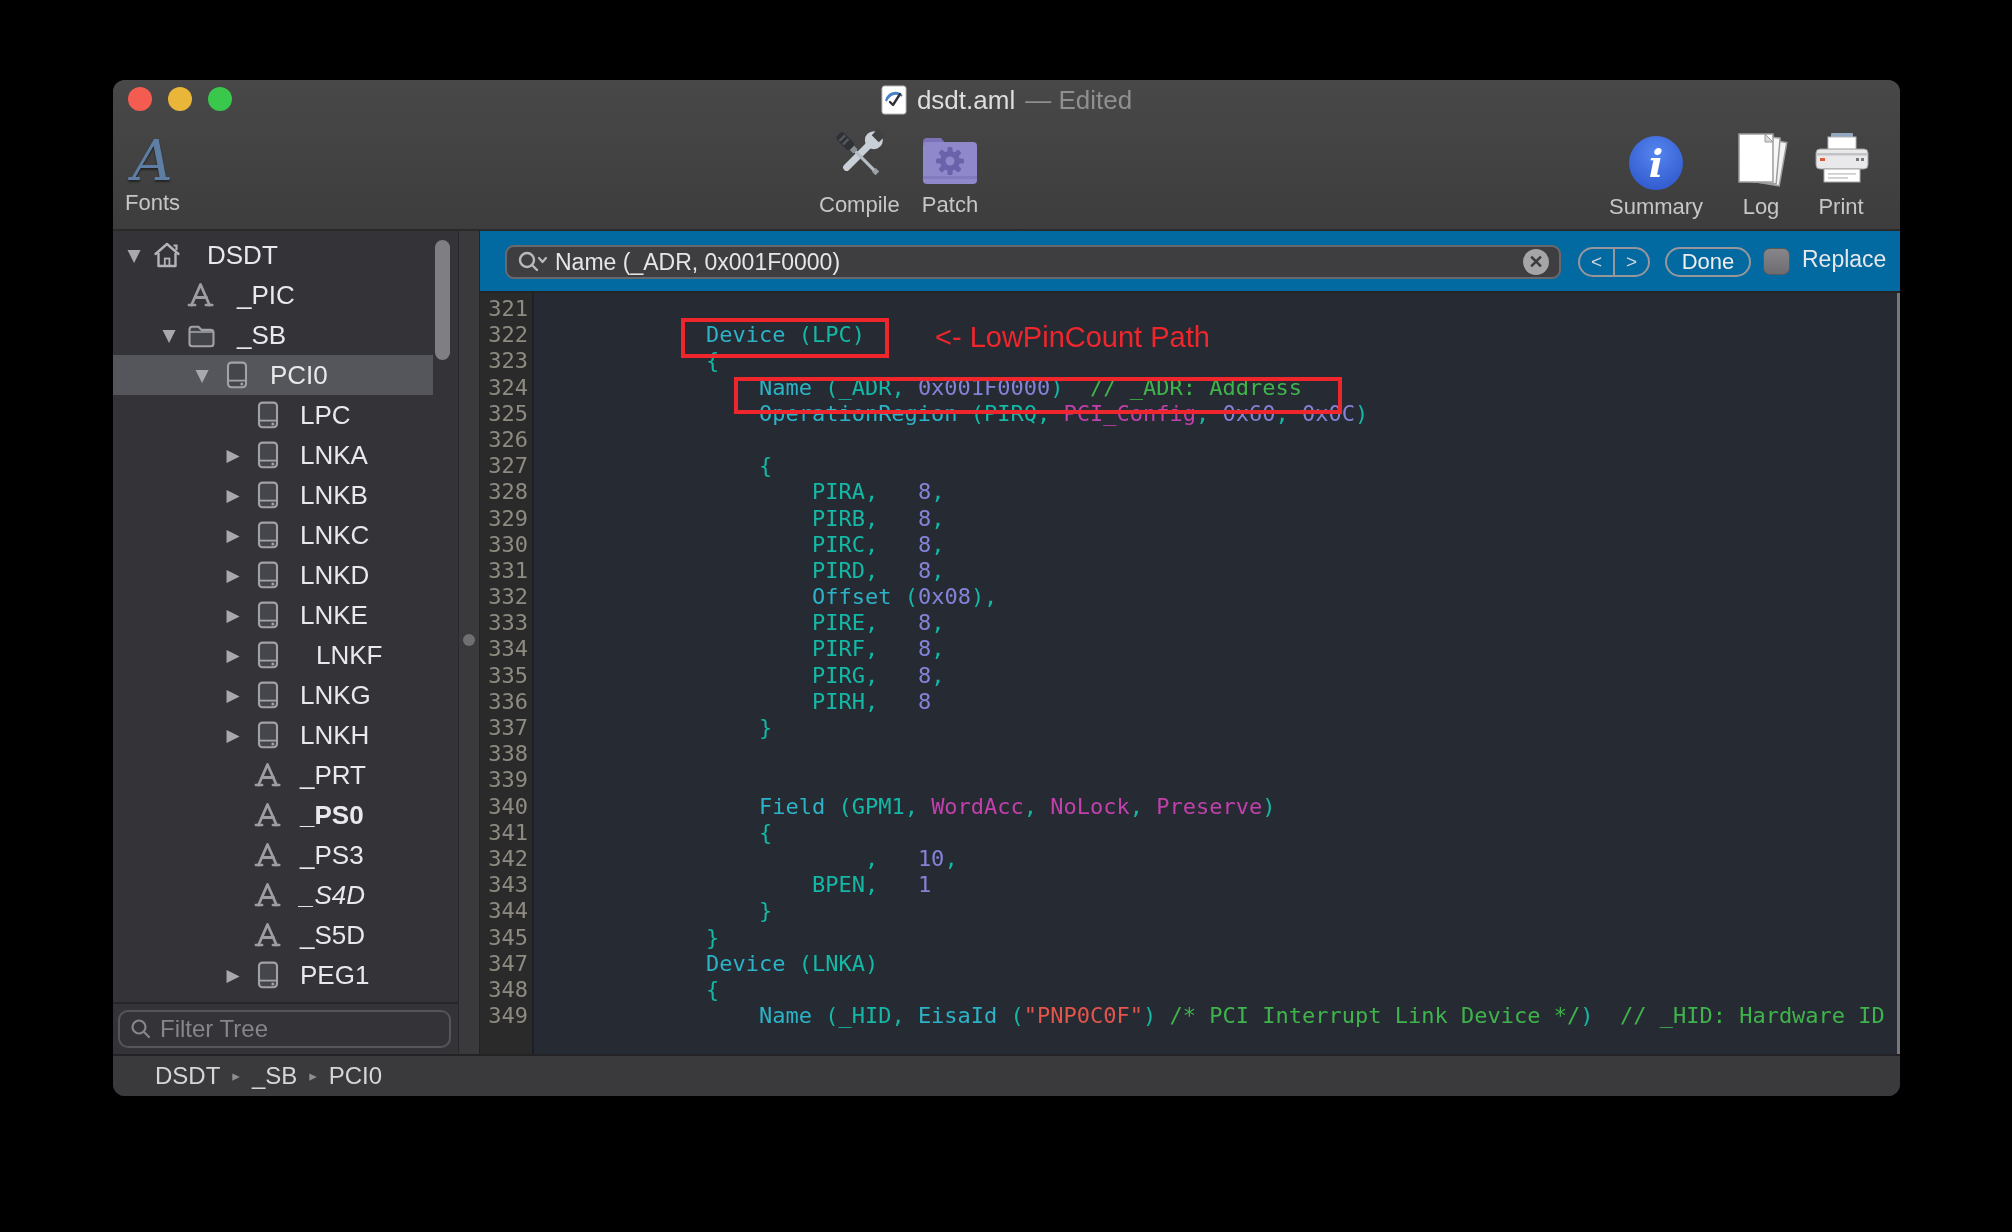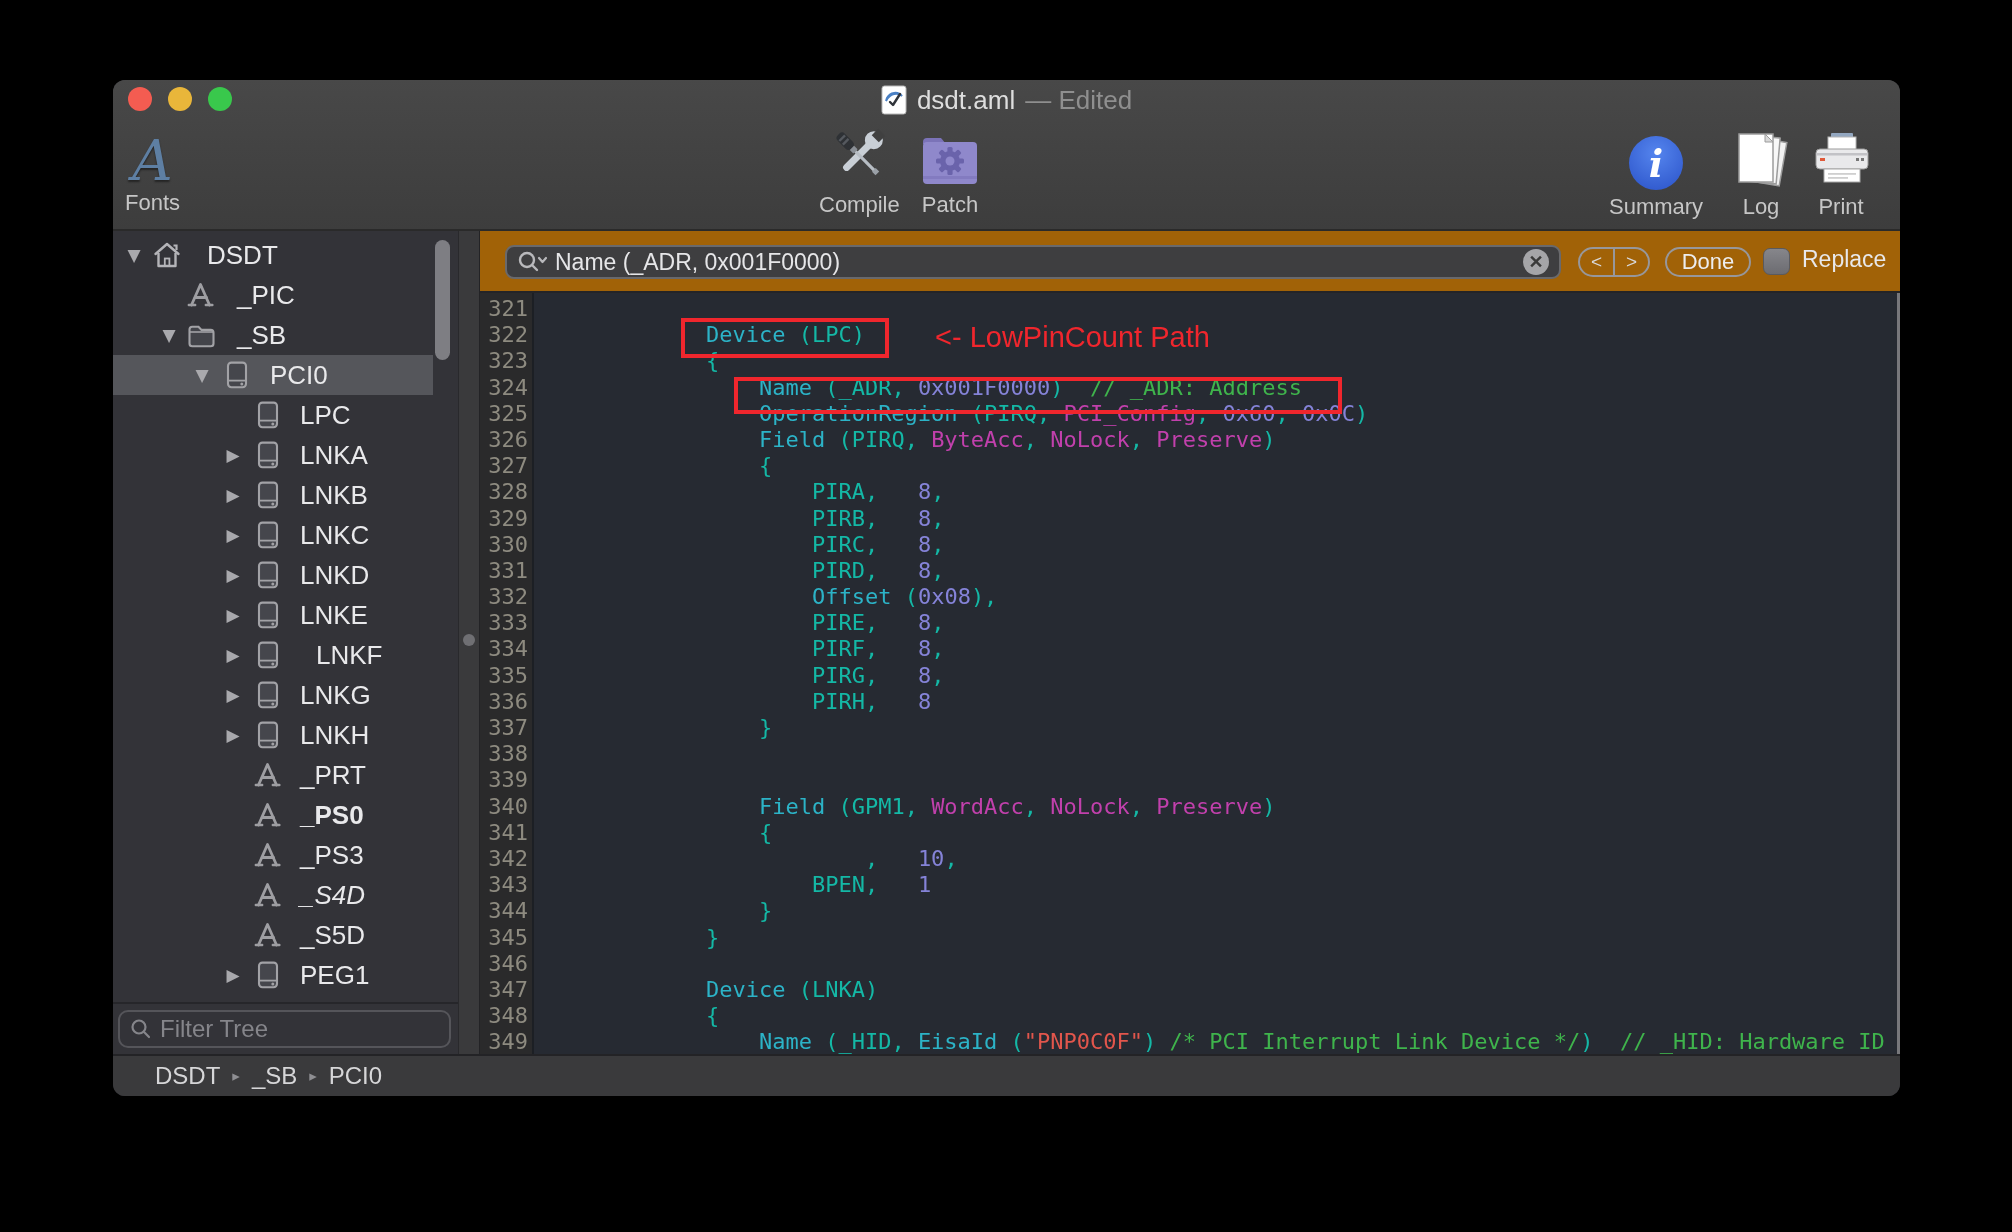--- a/index.html
+++ b/index.html
@@ -48,21 +48,21 @@
   #filter-field{position:absolute;left:5px;top:6px;width:333px;height:38px;border:2px solid #55555a;border-radius:10px;
                 box-sizing:border-box;display:flex;align-items:center;gap:8px;padding:0 10px;}
   #filter-field .ph{font-size:24px;color:#85858a;}
 
   
   #splitter{position:absolute;left:345px;top:151px;width:22px;height:823px;background:#3a3a3c;
             border-left:1px solid #29292c;border-right:1px solid #232326;box-sizing:border-box;}
   #split-dot{position:absolute;left:4px;top:403px;width:12px;height:12px;border-radius:50%;background:#6f6f73;}
 
   
-  #findbar{position:absolute;left:367px;top:151px;width:1420px;height:62px;background:#a16207;
+  #findbar{position:absolute;left:367px;top:151px;width:1420px;height:62px;background:#0369a1;
            border-bottom:2px solid #242427;box-sizing:border-box;}
   #find-field{position:absolute;left:25px;top:14px;width:1056px;height:34px;background:#3e3e40;
               border:2px solid #69696c;border-radius:9px;box-sizing:border-box;
               display:flex;align-items:center;padding:0 10px;gap:8px;}
   #find-text{font-size:23px;color:#e6e6e8;white-space:nowrap;flex:1;}
   #find-clear{width:26px;height:26px;border-radius:50%;background:#a5a5a8;color:#3a3a3a;
               display:flex;align-items:center;justify-content:center;font-size:18px;font-weight:bold;flex:0 0 auto;}
   #seg{position:absolute;left:1098px;top:16px;width:72px;height:30px;border:2px solid #97979b;border-radius:15px;
        box-sizing:border-box;display:flex;}
   .seg-half{flex:1;display:flex;align-items:center;justify-content:center;color:#d9d9db;font-size:19px;}
@@ -460,41 +460,40 @@
     </div>
 
     <div id="editor">
       <div id="gutter-bg"></div>
       <div id="code">
           <div class="cl"><span class="lnum">321</span><span class="ltext"></span></div>
           <div class="cl"><span class="lnum">322</span><span class="ltext"><span class="tk-p">            </span><span class="tk-k">Device</span><span class="tk-p"> (LPC)</span></span></div>
           <div class="cl"><span class="lnum">323</span><span class="ltext"><span class="tk-p">            {</span></span></div>
           <div class="cl"><span class="lnum">324</span><span class="ltext"><span class="tk-p">                </span><span class="tk-k">Name</span><span class="tk-p"> (_ADR, </span><span class="tk-n">0x001F0000</span><span class="tk-p">)  </span><span class="tk-c">// _ADR: Address</span></span></div>
           <div class="cl"><span class="lnum">325</span><span class="ltext"><span class="tk-p">                </span><span class="tk-k">OperationRegion</span><span class="tk-p"> (PIRQ, </span><span class="tk-m">PCI_Config</span><span class="tk-p">, </span><span class="tk-n">0x60</span><span class="tk-p">, </span><span class="tk-n">0x0C</span><span class="tk-p">)</span></span></div>
-          <div class="cl"><span class="lnum">326</span><span class="ltext"><span class="tk-p">                </span><span class="tk-k">Field</span><span class="tk-p"> (PIRQ, </span><span class="tk-m">ByteAcc</span><span class="tk-p">, </span><span class="tk-m">NoLock</span><span class="tk-p">, </span><span class="tk-m">Preserve</span><span class="tk-p">)</span></span></div>
+          <div class="cl"><span class="lnum">326</span></div>
           <div class="cl"><span class="lnum">327</span><span class="ltext"><span class="tk-p">                {</span></span></div>
           <div class="cl"><span class="lnum">328</span><span class="ltext"><span class="tk-p">                    PIRA,   </span><span class="tk-n">8</span><span class="tk-p">,</span></span></div>
           <div class="cl"><span class="lnum">329</span><span class="ltext"><span class="tk-p">                    PIRB,   </span><span class="tk-n">8</span><span class="tk-p">,</span></span></div>
           <div class="cl"><span class="lnum">330</span><span class="ltext"><span class="tk-p">                    PIRC,   </span><span class="tk-n">8</span><span class="tk-p">,</span></span></div>
           <div class="cl"><span class="lnum">331</span><span class="ltext"><span class="tk-p">                    PIRD,   </span><span class="tk-n">8</span><span class="tk-p">,</span></span></div>
           <div class="cl"><span class="lnum">332</span><span class="ltext"><span class="tk-p">                    </span><span class="tk-k">Offset</span><span class="tk-p"> (</span><span class="tk-n">0x08</span><span class="tk-p">),</span></span></div>
           <div class="cl"><span class="lnum">333</span><span class="ltext"><span class="tk-p">                    PIRE,   </span><span class="tk-n">8</span><span class="tk-p">,</span></span></div>
           <div class="cl"><span class="lnum">334</span><span class="ltext"><span class="tk-p">                    PIRF,   </span><span class="tk-n">8</span><span class="tk-p">,</span></span></div>
           <div class="cl"><span class="lnum">335</span><span class="ltext"><span class="tk-p">                    PIRG,   </span><span class="tk-n">8</span><span class="tk-p">,</span></span></div>
           <div class="cl"><span class="lnum">336</span><span class="ltext"><span class="tk-p">                    PIRH,   </span><span class="tk-n">8</span></span></div>
           <div class="cl"><span class="lnum">337</span><span class="ltext"><span class="tk-p">                }</span></span></div>
           <div class="cl"><span class="lnum">338</span><span class="ltext"></span></div>
           <div class="cl"><span class="lnum">339</span></div>
           <div class="cl"><span class="lnum">340</span><span class="ltext"><span class="tk-p">                </span><span class="tk-k">Field</span><span class="tk-p"> (GPM1, </span><span class="tk-m">WordAcc</span><span class="tk-p">, </span><span class="tk-m">NoLock</span><span class="tk-p">, </span><span class="tk-m">Preserve</span><span class="tk-p">)</span></span></div>
           <div class="cl"><span class="lnum">341</span><span class="ltext"><span class="tk-p">                {</span></span></div>
           <div class="cl"><span class="lnum">342</span><span class="ltext"><span class="tk-p">                        ,   </span><span class="tk-n">10</span><span class="tk-p">,</span></span></div>
           <div class="cl"><span class="lnum">343</span><span class="ltext"><span class="tk-p">                    BPEN,   </span><span class="tk-n">1</span></span></div>
           <div class="cl"><span class="lnum">344</span><span class="ltext"><span class="tk-p">                }</span></span></div>
           <div class="cl"><span class="lnum">345</span><span class="ltext"><span class="tk-p">            }</span></span></div>
-          <div class="cl"><span class="lnum">346</span><span class="ltext"></span></div>
           <div class="cl"><span class="lnum">347</span><span class="ltext"><span class="tk-p">            </span><span class="tk-k">Device</span><span class="tk-p"> (LNKA)</span></span></div>
           <div class="cl"><span class="lnum">348</span><span class="ltext"><span class="tk-p">            {</span></span></div>
           <div class="cl"><span class="lnum">349</span><span class="ltext"><span class="tk-p">                </span><span class="tk-k">Name</span><span class="tk-p"> (_HID, </span><span class="tk-k">EisaId</span><span class="tk-p"> (</span><span class="tk-s">"PNP0C0F"</span><span class="tk-p">) </span><span class="tk-c">/* PCI Interrupt Link Device */</span><span class="tk-p">)  </span><span class="tk-c">// _HID: Hardware ID</span></span></div>
         </div>
       <div id="edge-rail"></div>
       <div class="ann-box" id="ann-box1"></div>
       <div class="ann-box" id="ann-box2"></div>
       <div id="ann-text">&lt;- LowPinCount Path</div>
     </div>
 

